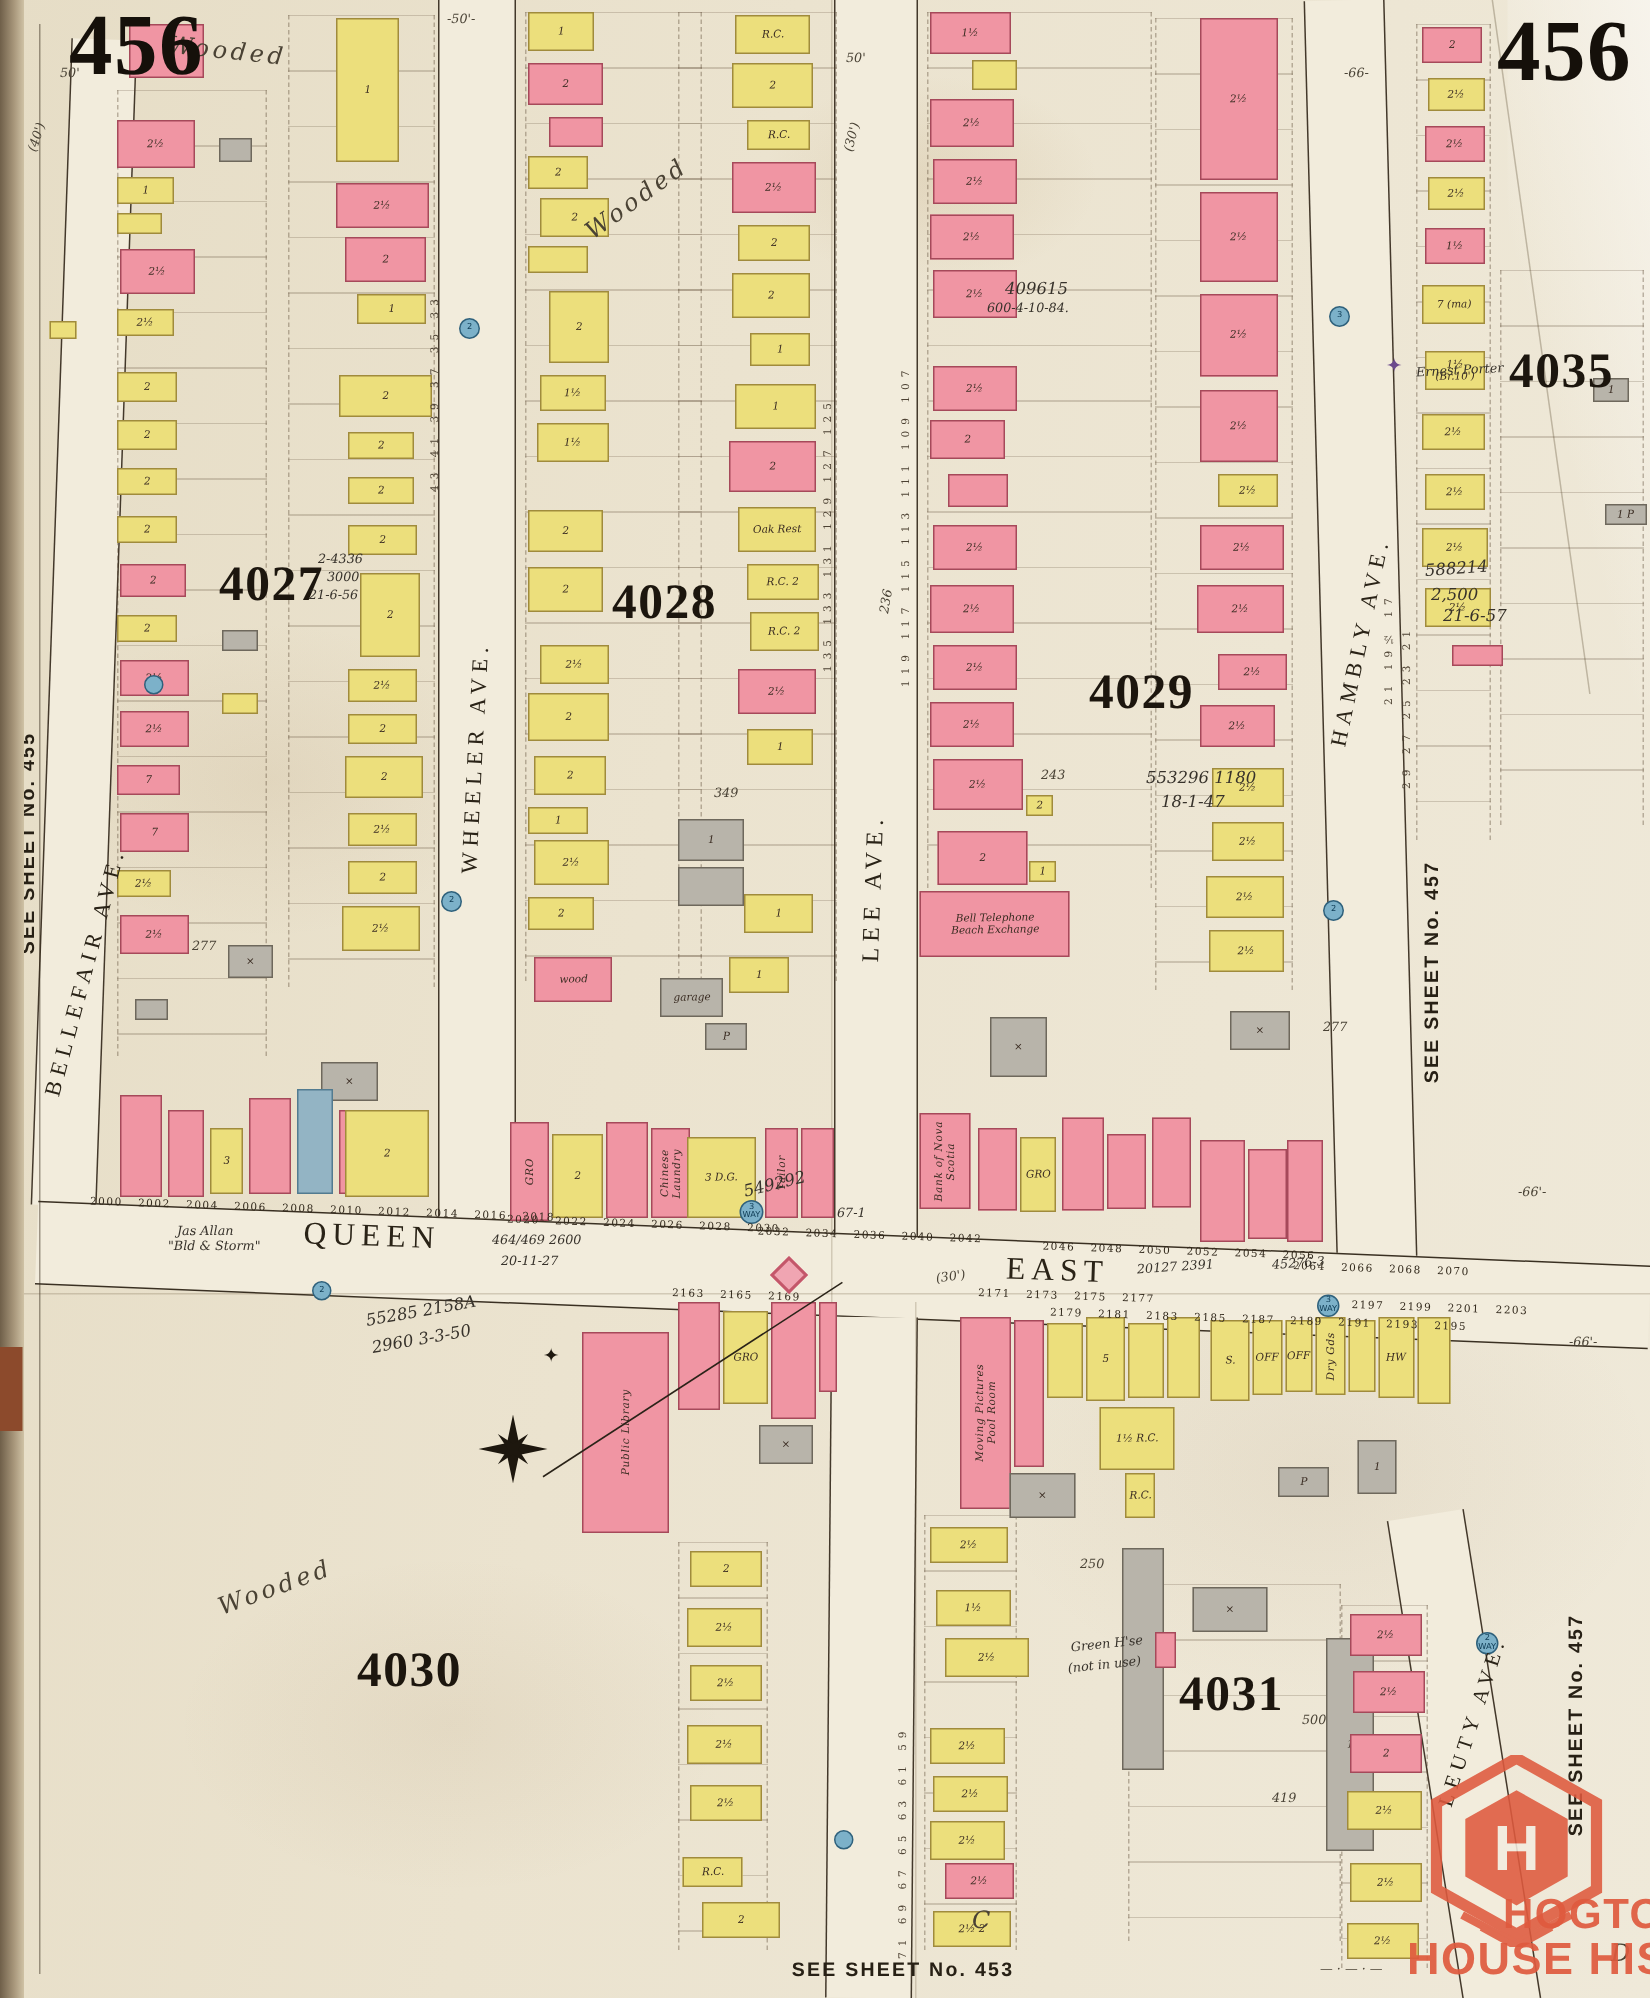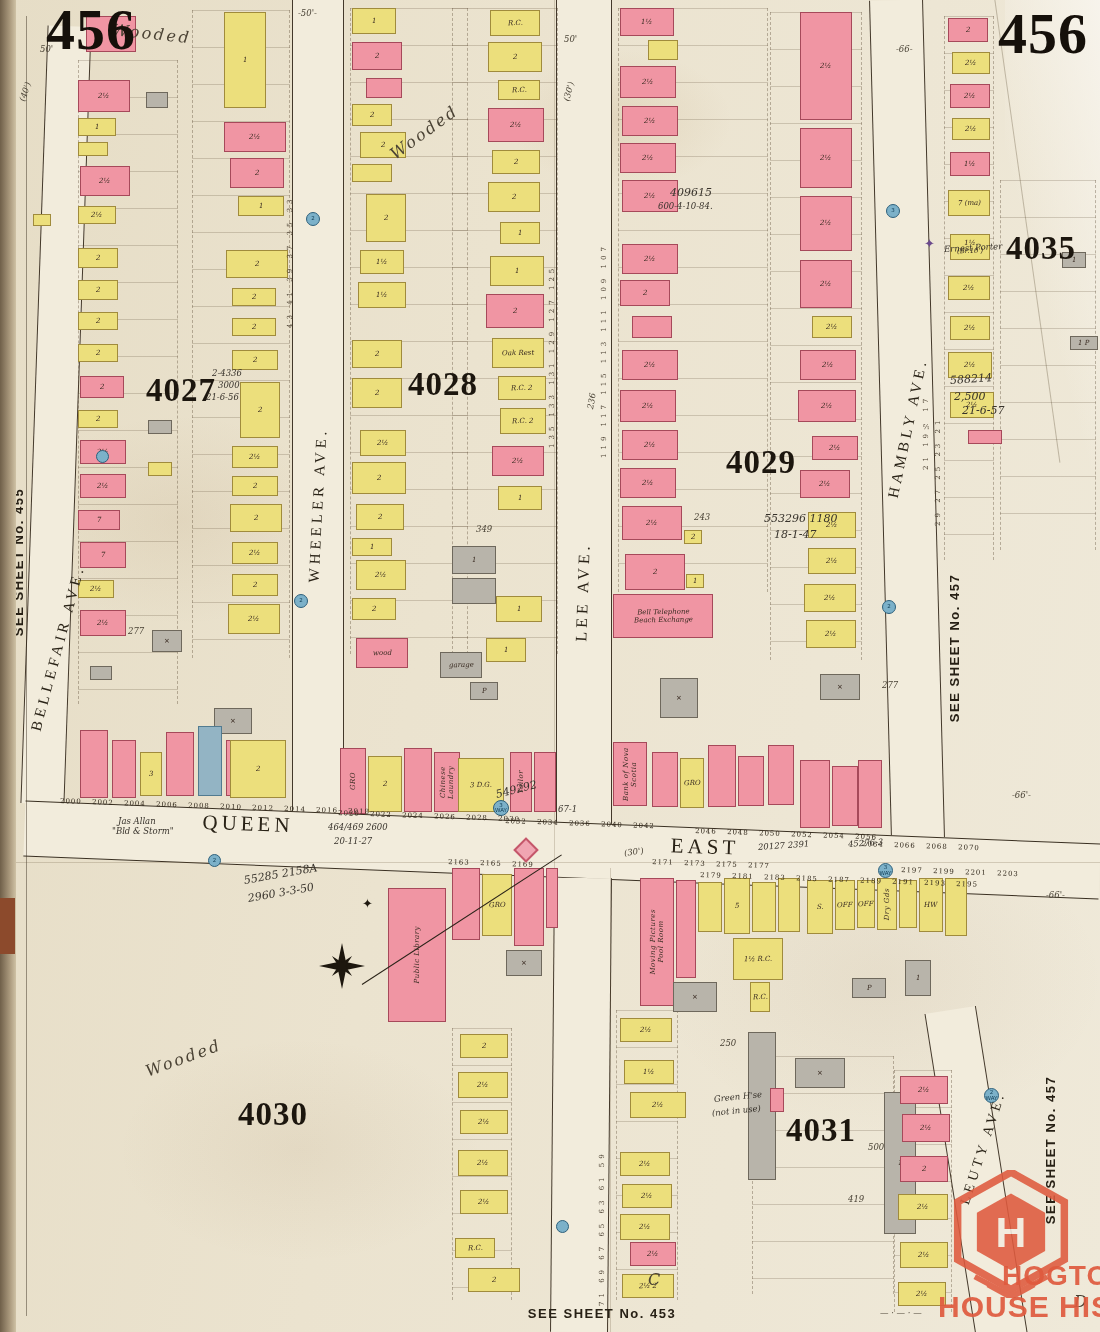--- a/index.html
+++ b/index.html
@@ -692,21 +692,21 @@
     <div class="stlabel" style="left: 583px; top: 592px; font-size: 16px; transform: translate(-50%, -50%) rotate(-88deg);">LEE AVE.</div>
     <div class="stlabel" style="left: 908px; top: 428px; font-size: 15px; transform: translate(-50%, -50%) rotate(-78deg);">HAMBLY AVE.</div>
     <div class="stlabel" style="left: 983px; top: 1148px; font-size: 14px; transform: translate(-50%, -50%) rotate(-72deg);">LEUTY AVE.</div>
     <div class="stlabel" style="left: 248px; top: 824px; font-size: 21px; transform: translate(-50%, -50%) rotate(2deg);">QUEEN</div>
     <div class="stlabel" style="left: 705px; top: 847px; font-size: 21px; transform: translate(-50%, -50%) rotate(2deg);">EAST</div>
     <div class="sheetref" style="left: 18px; top: 562px; transform: translate(-50%, -50%) rotate(-90deg);">SEE SHEET No. 455</div>
     <div class="sheetref" style="left: 954px; top: 648px; transform: translate(-50%, -50%) rotate(-90deg);">SEE SHEET No. 457</div>
     <div class="sheetref" style="left: 1050px; top: 1150px; transform: translate(-50%, -50%) rotate(-90deg);">SEE SHEET No. 457</div>
     <div class="sheetref" style="left: 602px; top: 1313px; transform: translate(-50%, -50%) rotate(0deg);">SEE SHEET No. 453</div>
     <div class="blocknum" style="left: 146px; top: 352px;">4027</div>
-    <div class="blocknum" style="left: 408px; top: 346px;">4028</div>
+    <div class="blocknum" style="left: 408px; top: 364px;">4028</div>
     <div class="blocknum" style="left: 726px; top: 424px;">4029</div>
     <div class="blocknum" style="left: 238px; top: 1076px;">4030</div>
     <div class="blocknum" style="left: 786px; top: 1092px;">4031</div>
     <div class="blocknum" style="left: 1006px; top: 210px;">4035</div>
     <div class="qnum" style="left: 60px; top: 797px; transform: rotate(2deg);">2000 2002 2004 2006 2008 2010 2012 2014 2016 2018</div>
     <div class="qnum" style="left: 338px; top: 809px; transform: rotate(2deg);">2020 2022 2024 2026 2028 2030</div>
     <div class="qnum" style="left: 505px; top: 817px; transform: rotate(2deg);">2032 2034 2036 2040 2042</div>
     <div class="qnum" style="left: 695px; top: 827px; transform: rotate(2deg);">2046 2048 2050 2052 2054 2056</div>
     <div class="qnum" style="left: 862px; top: 840px; transform: rotate(2deg);">2064 2066 2068 2070</div>
     <div class="qnum" style="left: 448px; top: 858px; transform: rotate(2deg);">2163 2165 2169</div>

